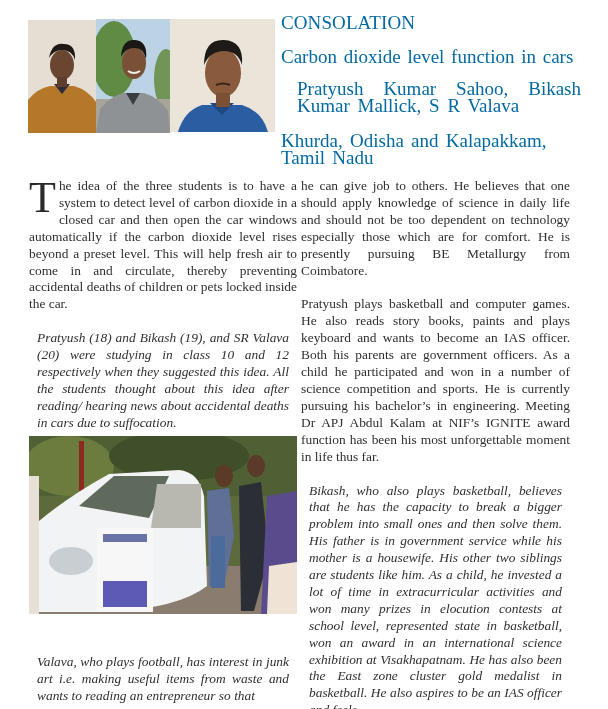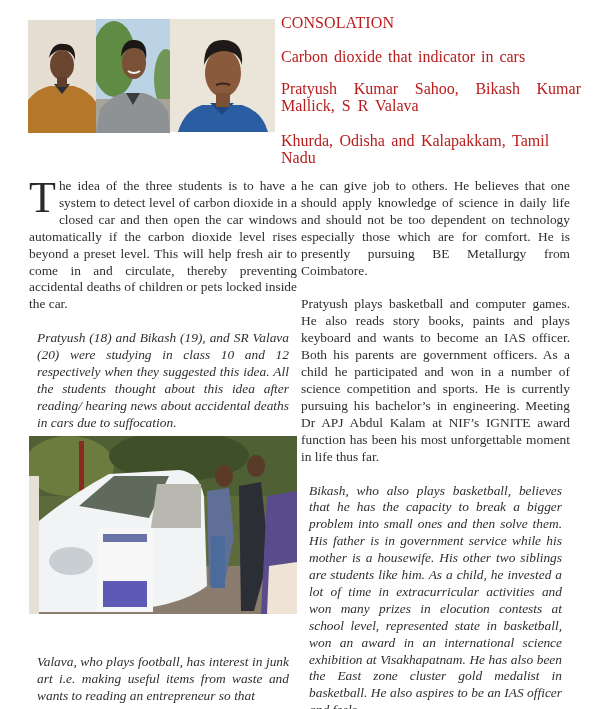--- a/index.html
+++ b/index.html
@@ -1,25 +1,25 @@
 <!DOCTYPE html>
 <html><head>
 <meta charset="utf-8">
 <style>
   html, body { margin: 0; padding: 0; background: #ffffff; }
   body { width: 608px; height: 709px; position: relative; overflow: hidden;
          font-family: "Liberation Serif", "DejaVu Serif", serif; color: #2e2e2e; }
   .photo { position: absolute; overflow: hidden; }
   .photo svg { display: block; width: 100%; height: 100%; }
   .header { position: absolute; left: 281px; top: 15px; width: 300px;
-            font-size: 16px; line-height: 16.5px; color: #b91c1c; }
+            font-size: 19px; line-height: 16.5px; color: #0369a1; }
   .header p { margin: 0; }
   .header .cat { margin-bottom: 17px; letter-spacing: 0.1px; }
   .header .title { margin-bottom: 16px; word-spacing: 2px; }
-  .header .authors { text-align: justify; word-spacing: 3px; }
+  .header .authors { text-align: justify; word-spacing: 3px; margin-left: 16px; }
   .header .place { word-spacing: 2.5px; margin-top: 19px; }
   .col { position: absolute; font-size: 13.4px; line-height: 16.9px; text-align: justify; color: #2e2e2e; }
   .col p { margin: 0 0 17px 0; }
   .col p.last { margin: 8px; font-style: italic; }
   .left-top { left: 29px; top: 178px; width: 268px; }
   .left-bottom { left: 29px; top: 646px; width: 268px; }
   .right { left: 301px; top: 178px; width: 269px; }
   .dropcap { float: left; font-size: 44px; line-height: 33px; margin: 3px 3px 0 0; color: #2a2a2a; font-family: "Liberation Serif", serif; }
 </style>
 </head>
@@ -57,21 +57,21 @@
     <path d="M40 84 L52 96 L64 84 Z" fill="#1f4883"></path>
     <ellipse cx="53" cy="54" rx="18" ry="24" fill="#8a5a3c"></ellipse>
     <path d="M34 46 Q34 20 54 21 Q74 22 72 46 Q68 32 54 32 Q40 32 34 46 Z" fill="#1e1a17"></path>
     <rect x="46" y="74" width="14" height="14" fill="#7c5035"></rect>
     <path d="M46 66 Q53 63 60 66" stroke="#3a2418" stroke-width="2" fill="none"></path>
   </svg>
 </div>
 
 <div class="header">
   <p class="cat">CONSOLATION</p>
-  <p class="title">Carbon dioxide that indicator in cars</p>
+  <p class="title">Carbon dioxide level function in cars</p>
   <p class="authors">Pratyush Kumar Sahoo, Bikash Kumar Mallick, S R Valava</p>
   <p class="place">Khurda, Odisha and Kalapakkam, Tamil Nadu</p>
 </div>
 
 <div class="col left-top">
   <p><span class="dropcap">T</span><span>he idea of the three students is to have a system to detect level of carbon dioxide in a closed car and then open the car windows automatically if the carbon dioxide level rises beyond a preset level. This will help fresh air to come in and circulate, thereby preventing accidental deaths of children or pets locked inside the car.</span></p>
   <p class="last">Pratyush (18) and Bikash (19), and SR Valava (20) were studying in class 10 and 12 respectively when they suggested this idea. All the students thought about this idea after reading/ hearing news about accidental deaths in cars due to suffocation.</p>
 </div>
 
 <div class="photo" style="left:29px;top:436px;width:268px;height:178px;">

